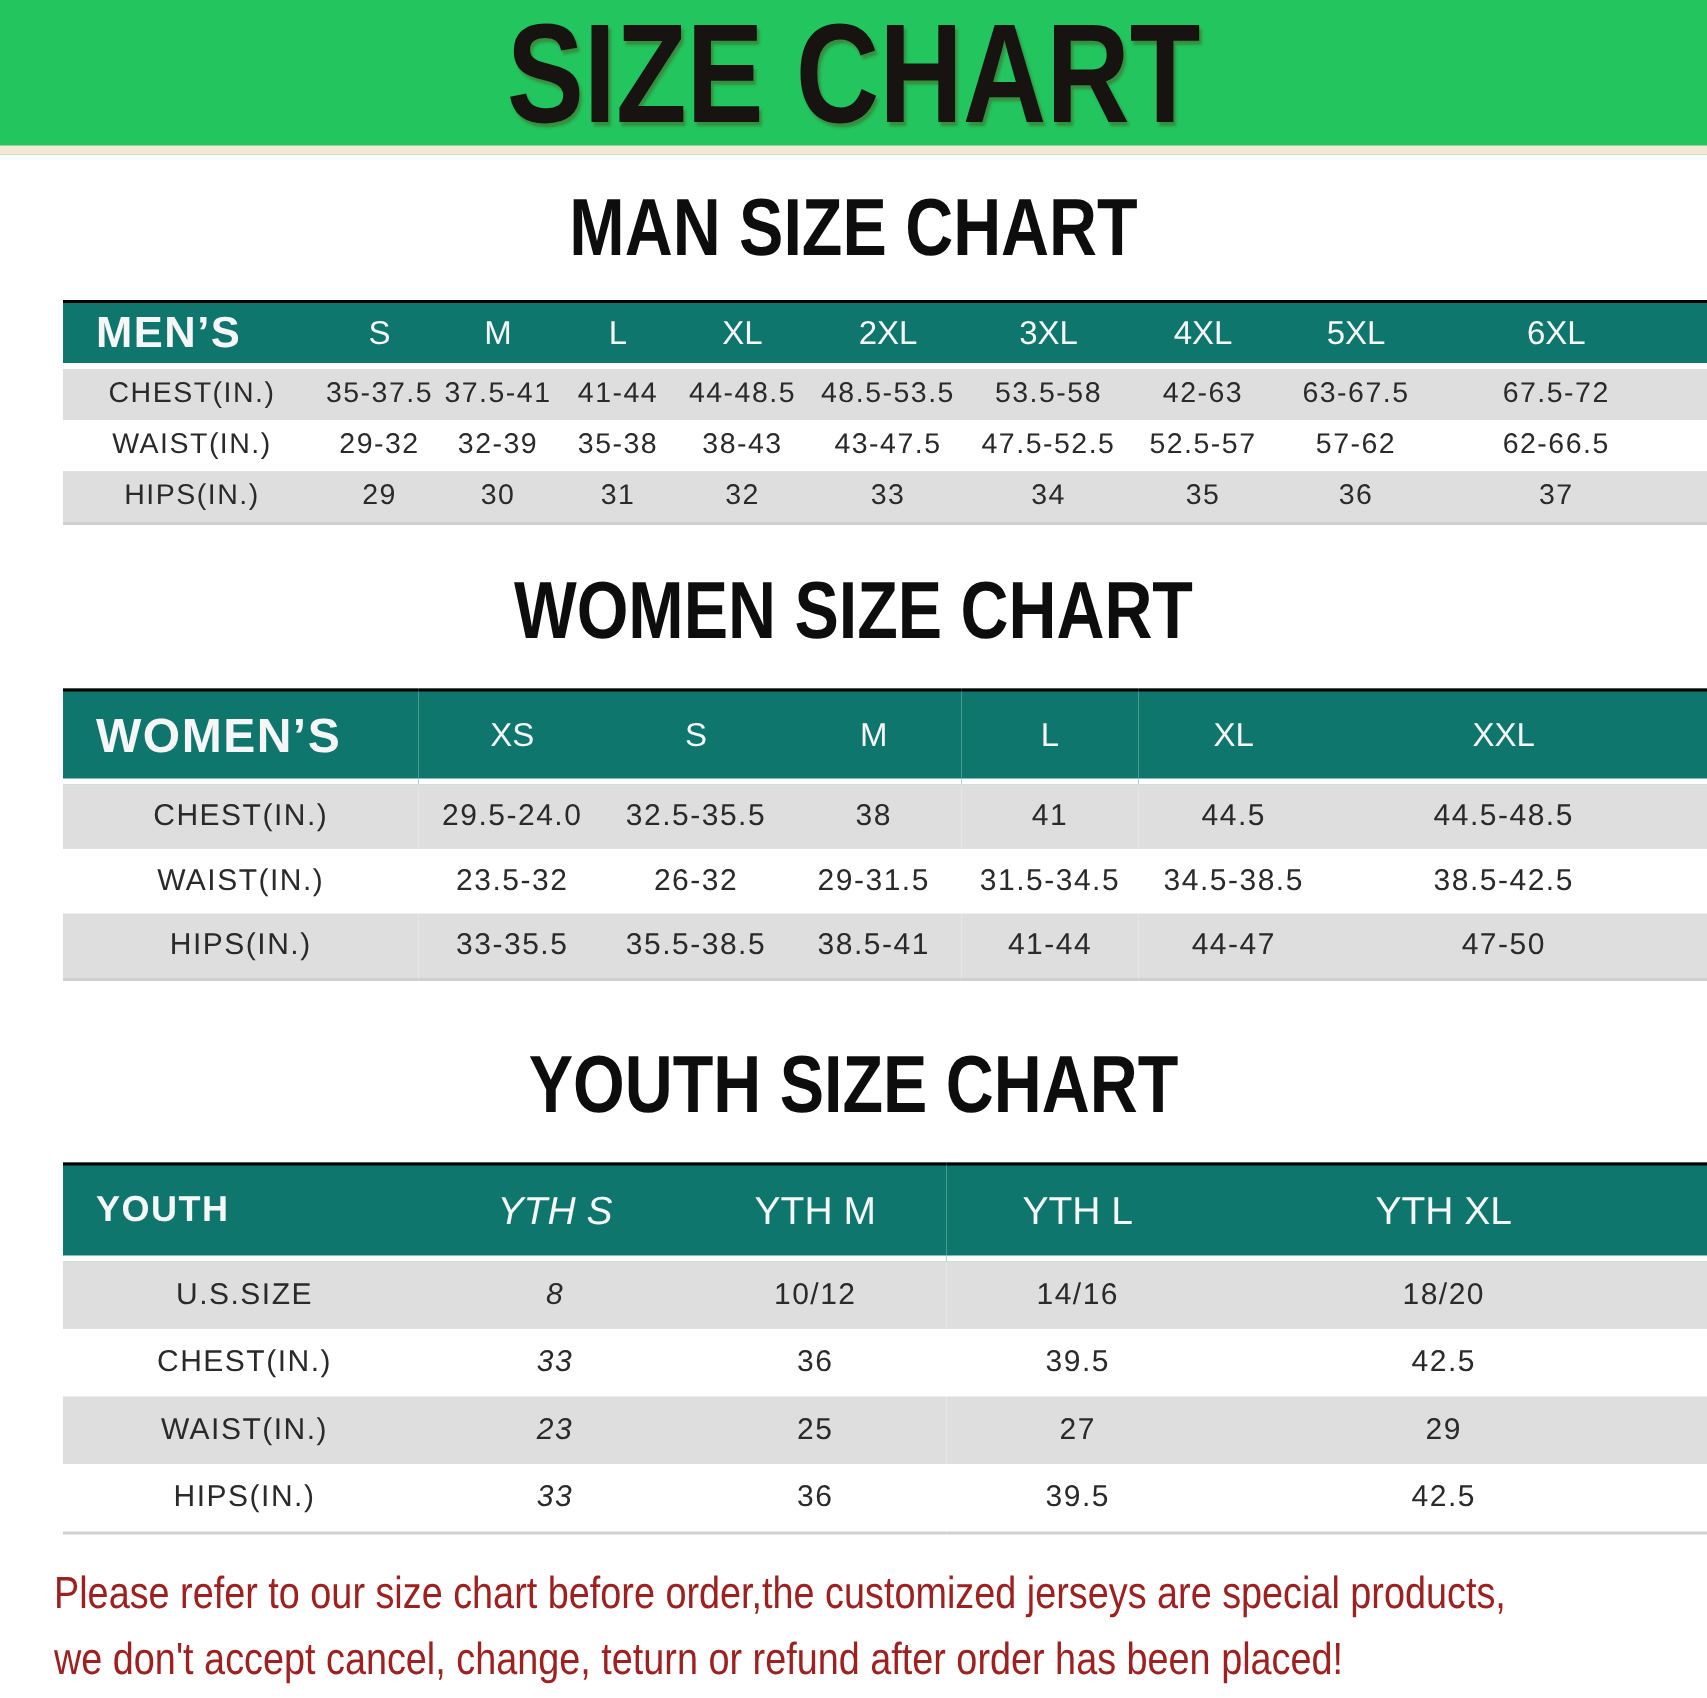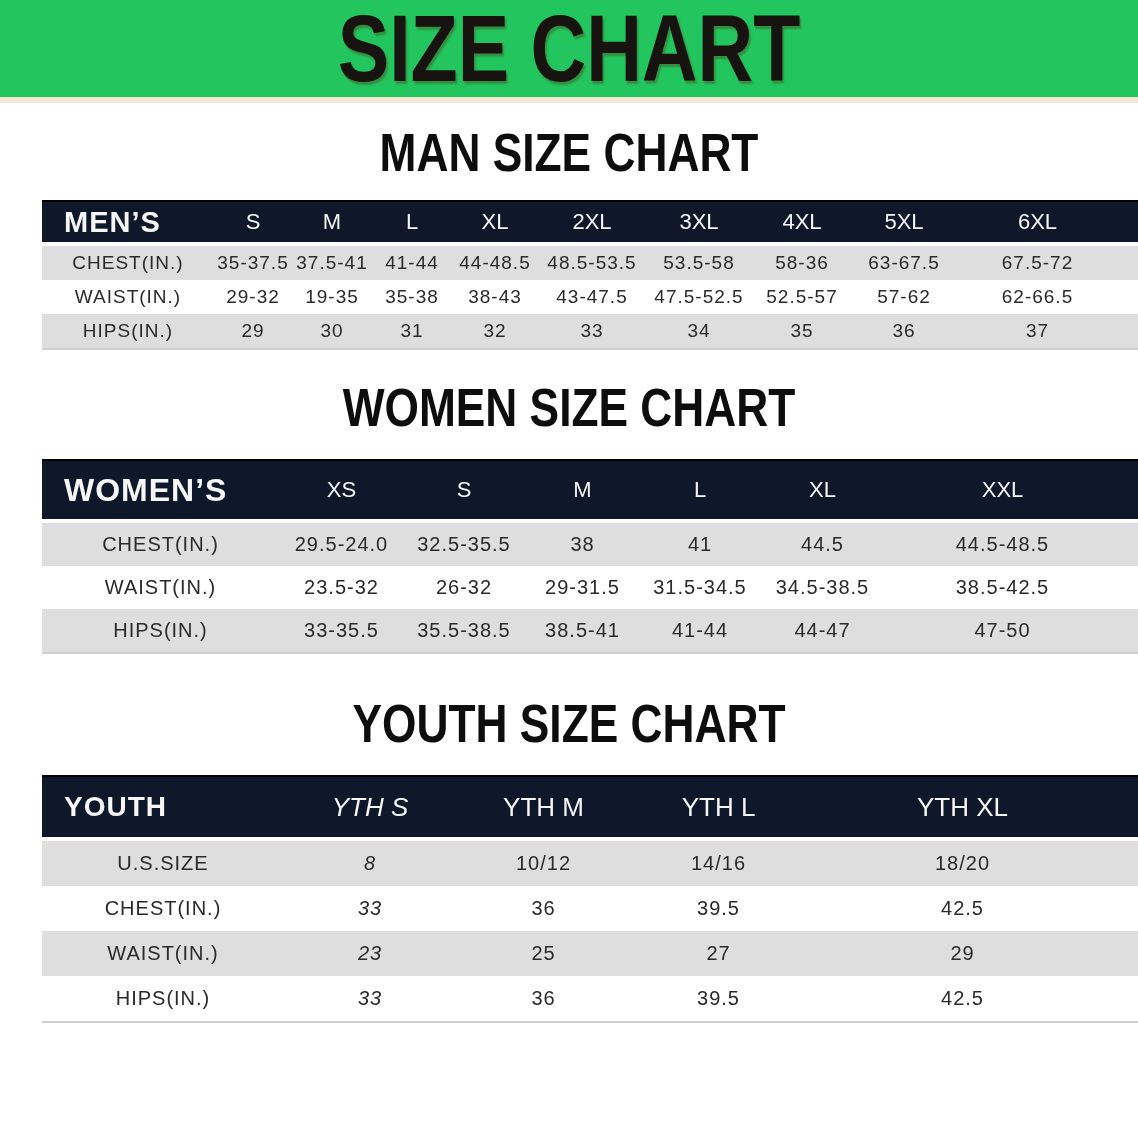--- a/index.html
+++ b/index.html
@@ -27,21 +27,21 @@
   .section-men   .section-heading { margin:22px 0 21px; }
   .section-women .section-heading { margin:30px 0 25px; }
   .section-youth .section-heading { margin:42px 0 25px; }
 
   
   .size-table {
     border-collapse:separate; border-spacing:0; table-layout:fixed;
     margin-left:42px; width:1055px;
   }
   .size-table thead th {
-    background:#0f172a; color:#f6f6f6; font-weight:normal;
+    background:#0f766e; color:#f6f6f6; font-weight:normal;
     border-top:2px solid #000; border-bottom:4px solid #ffffff;
     text-align:center; padding:0; overflow:hidden;
   }
   .size-table th.corner {
     text-align:left; padding-left:22px; font-weight:bold; letter-spacing:1px;
   }
   .size-table tbody tr:nth-child(odd)  { background:#DEDEDE; }
   .size-table tbody tr:nth-child(even) { background:#ffffff; }
   .size-table tbody td {
     text-align:center; color:#2a2a2a; padding:0; letter-spacing:1px; overflow:hidden;
@@ -50,21 +50,21 @@
 
   .table-men   thead th { height:40px; font-size:22px; }
   .table-men   th.corner { font-size:29px; }
   .table-men   tbody td { height:34px; font-size:19px; }
 
   .table-women thead th { height:58px; font-size:22px; }
   .table-women th.corner { font-size:32px; }
   .table-women tbody td { height:43px; font-size:20px; }
 
   .table-youth thead th { height:60px; font-size:26px; }
-  .table-youth th.corner { font-size:28px;margin-left:10px; }
+  .table-youth th.corner { font-size:24px;margin-left:10px; }
   .table-youth tbody td { height:45px; font-size:20px;margin-left:28px; }
 
   
   .table-men th:nth-child(1),  .table-men td:nth-child(1)  { width:150px; }
   .table-men th:nth-child(2),  .table-men td:nth-child(2)  { width:78px; }
   .table-men th:nth-child(3),  .table-men td:nth-child(3)  { width:80px; }
   .table-men th:nth-child(4),  .table-men td:nth-child(4)  { width:80px; }
   .table-men th:nth-child(5),  .table-men td:nth-child(5)  { width:86px; }
   .table-men th:nth-child(6),  .table-men td:nth-child(6)  { width:108px; }
   .table-men th:nth-child(7),  .table-men td:nth-child(7)  { width:106px;margin-top:15px; }
@@ -123,28 +123,28 @@
         </thead>
         <tbody>
           <tr>
             <td class="row-label">CHEST(IN.)</td>
             <td>35-37.5</td>
             <td>37.5-41</td>
             <td>41-44</td>
             <td>44-48.5</td>
             <td>48.5-53.5</td>
             <td>53.5-58</td>
-            <td>58-36</td>
+            <td>42-63</td>
             <td>63-67.5</td>
             <td>67.5-72</td>
           </tr>
           <tr>
             <td class="row-label">WAIST(IN.)</td>
             <td>29-32</td>
-            <td>19-35</td>
+            <td>32-39</td>
             <td>35-38</td>
             <td>38-43</td>
             <td>43-47.5</td>
             <td>47.5-52.5</td>
             <td>52.5-57</td>
             <td>57-62</td>
             <td>62-66.5</td>
           </tr>
           <tr>
             <td class="row-label">HIPS(IN.)</td>
@@ -246,14 +246,18 @@
             <td class="row-label">HIPS(IN.)</td>
             <td>33</td>
             <td>36</td>
             <td>39.5</td>
             <td>42.5</td>
           </tr>
         </tbody>
       </table>
   </section>
 
+  <footer class="disclaimer">
+    <p>Please refer to our size chart before order,the customized jerseys are special products,</p>
+    <p>we don't accept cancel, change, teturn or refund after order has been placed!</p>
+  </footer>
 
 </main>
 
 </body></html>

